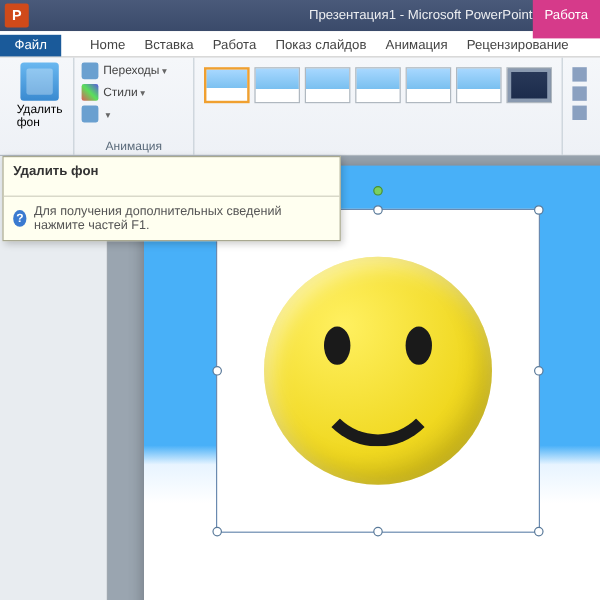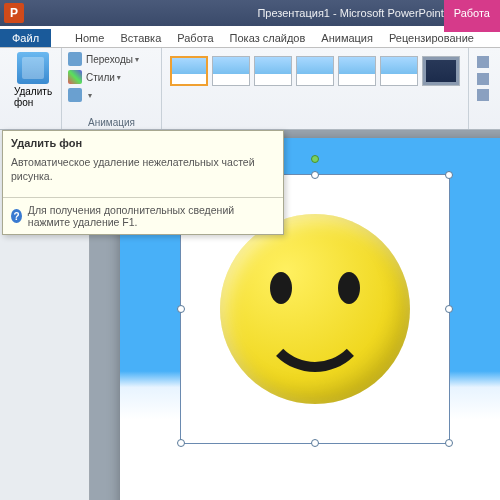--- a/index.html
+++ b/index.html
@@ -140,19 +140,18 @@
           <div class="mouth"></div>
         </div>
       </div>
     </div>
   </div>
 </div>
 
 <div class="tooltip">
   <div class="tooltip-title">Удалить фон</div>
   <div class="tooltip-body">
-    <p>Автоматическое удаление нежелательных частей рисунка.</p>
   </div>
   <div class="tooltip-foot">
     <div class="help-ic">?</div>
-    <span>Для получения дополнительных сведений нажмите удаление F1.</span>
+    <span>Для получения дополнительных сведений нажмите частей F1.</span>
   </div>
 </div>
 
 </body></html>

